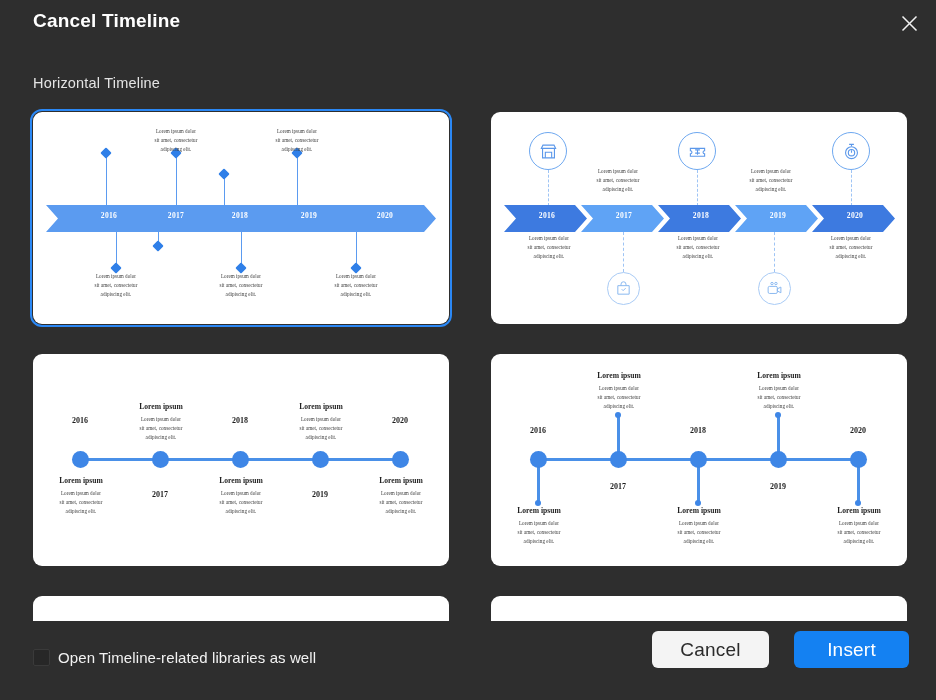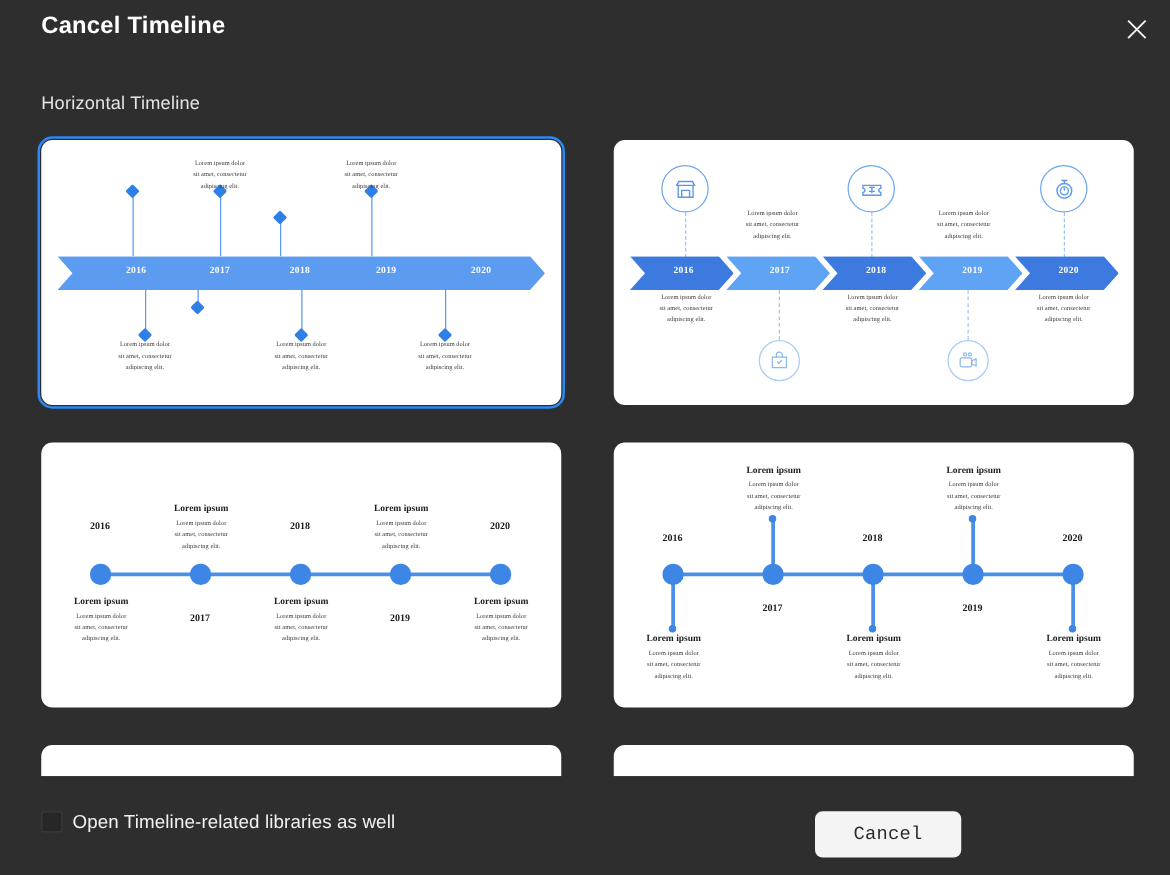--- a/index.html
+++ b/index.html
@@ -230,29 +230,29 @@
     flex: none;
   }
   .chk-label {
     font-size: 15px;
     color: #f2f2f2;
     letter-spacing: .1px;
     white-space: nowrap;
   }
   .btn {
     position: absolute;
-    top: 28px;
+    top: 10px;
     height: 37px;
     border-radius: 6px;
     display: flex; align-items: center; justify-content: center;
-    font-size: 15px;
+    font-size: 19px;
     cursor: pointer;
     letter-spacing: .2px;
     border: none;
-    font-family: Liberation Mono, monospace;
+    font-family: Liberation Sans, sans-serif;
   }
   .btn-cancel {
     left: 652px;
     width: 117px;
     background: #f4f4f4;
     color: #2b2b2b;
   }
   .btn-insert {
     left: 794px;
     width: 115px;
@@ -549,13 +549,14 @@
 
  </div>
 </div>
 
 <div class="footer">
   <div class="chk-wrap">
     <div class="chk-box"></div>
     <div class="chk-label">Open Timeline-related libraries as well</div>
   </div>
   <div class="btn btn-cancel">Cancel</div>
+  <div class="btn btn-insert">Insert</div>
 </div>
 
 </body></html>

